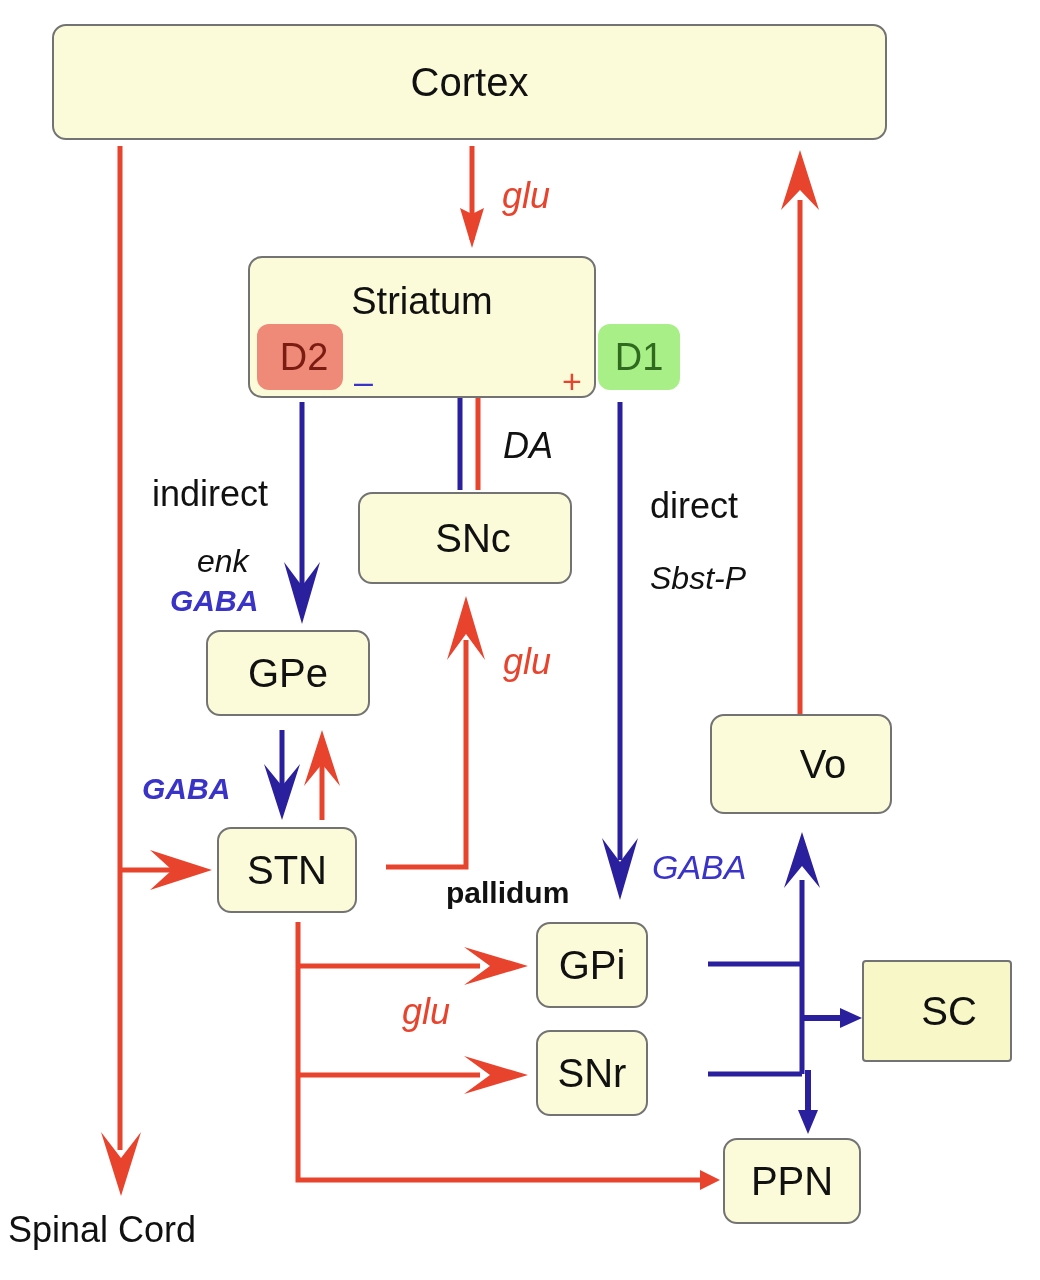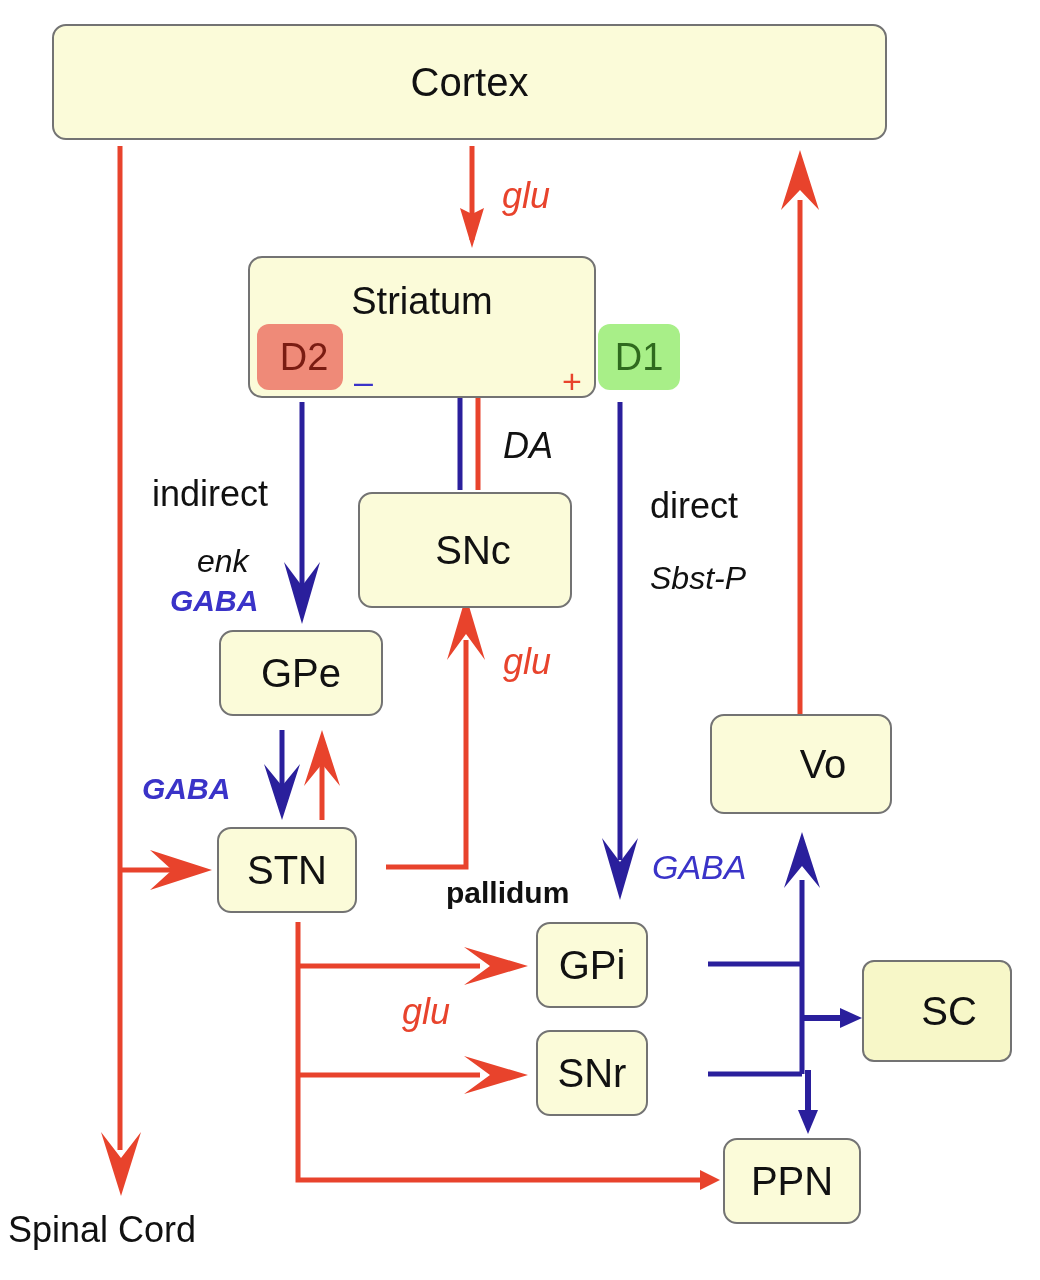--- a/index.html
+++ b/index.html
@@ -1,19 +1,19 @@
 <!DOCTYPE html>
 <html><head>
 <meta charset="utf-8">
 <style>
   html, body { margin: 0; padding: 0; background: #ffffff; }
   body { width: 1040px; height: 1280px; position: relative; overflow: hidden; font-family: "Liberation Sans", sans-serif; }
   #diagram { position: absolute; left: 0; top: 0; width: 1040px; height: 1280px; }
   .node { position: absolute; box-sizing: border-box; background: #fbfbd9; border: 2px solid #737373; border-radius: 14px; display: flex; align-items: center; justify-content: center; color: #111; font-size: 40px; }
-  .node.square { border-radius: 12px; background: #f7f7c8; }
+  .node.square { border-radius: 4px; background: #f7f7c8; }
   .node .lbl { pointer-events: none; }
   .label { position: absolute; white-space: nowrap; line-height: 1; }
   .lbl-black { color: #111; font-size: 36px; }
   .lbl-italic { font-style: italic; }
   .lbl-red { color: #e8432c; font-style: italic; font-size: 36px; }
   .lbl-blue { color: #3a33c8; font-style: italic; font-size: 34px; }
   .lbl-blue-bold { color: #3a33c8; font-style: italic; font-weight: bold; font-size: 30px; }
   .lbl-bold { color: #111; font-weight: bold; font-size: 30px; }
   .receptor { position: absolute; box-sizing: border-box; border-radius: 12px; display: flex; align-items: center; justify-content: center; font-size: 38px; }
   .receptor.d2 { background: #ef8a78; color: #7a1c12; }
@@ -79,24 +79,24 @@
 </div>
 <div class="receptor d2" style="left:257px;top:324px;width:86px;height:66px;">
   <span style="margin-left:8px;">D2</span>
 </div>
 <div class="receptor d1" style="left:598px;top:324px;width:82px;height:66px;">
   <span>D1</span>
 </div>
 <span class="sign" style="left:354px;top:364px;color:#3a33c8;">–</span>
 <span class="sign" style="left:562px;top:364px;color:#e8432c;">+</span>
 
-<div class="node" style="left:358px;top:492px;width:214px;height:116px;padding-left:16px;">
+<div class="node" style="left:358px;top:492px;width:214px;height:92px;padding-left:16px;">
   <span class="lbl">SNc</span>
 </div>
-<div class="node" style="left:219px;top:630px;width:164px;height:86px;">
+<div class="node" style="left:206px;top:630px;width:164px;height:86px;">
   <span class="lbl">GPe</span>
 </div>
 <div class="node" style="left:217px;top:827px;width:140px;height:86px;">
   <span class="lbl">STN</span>
 </div>
 <div class="node" style="left:536px;top:922px;width:112px;height:86px;">
   <span class="lbl">GPi</span>
 </div>
 <div class="node" style="left:536px;top:1030px;width:112px;height:86px;">
   <span class="lbl">SNr</span>

